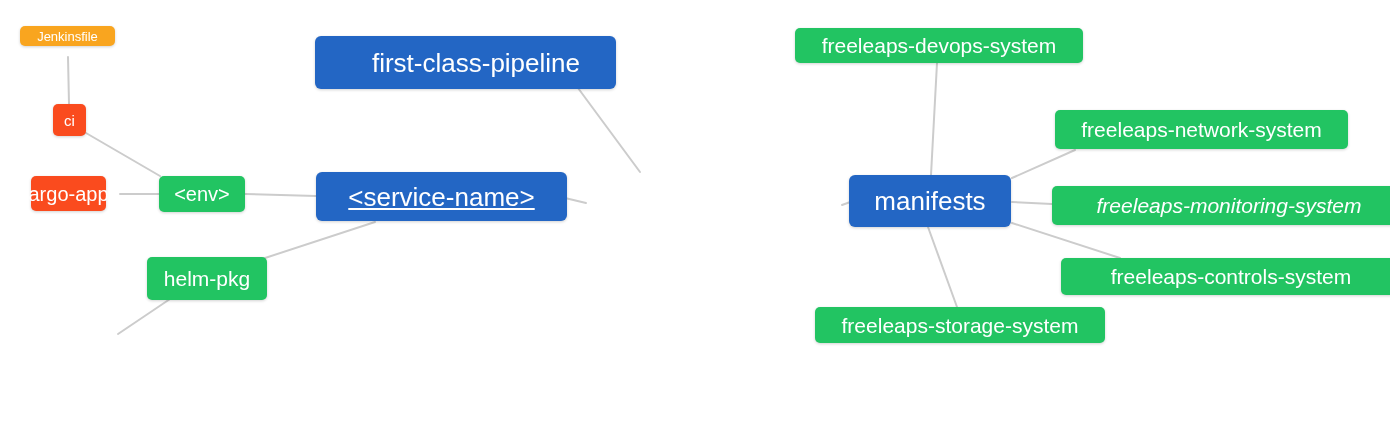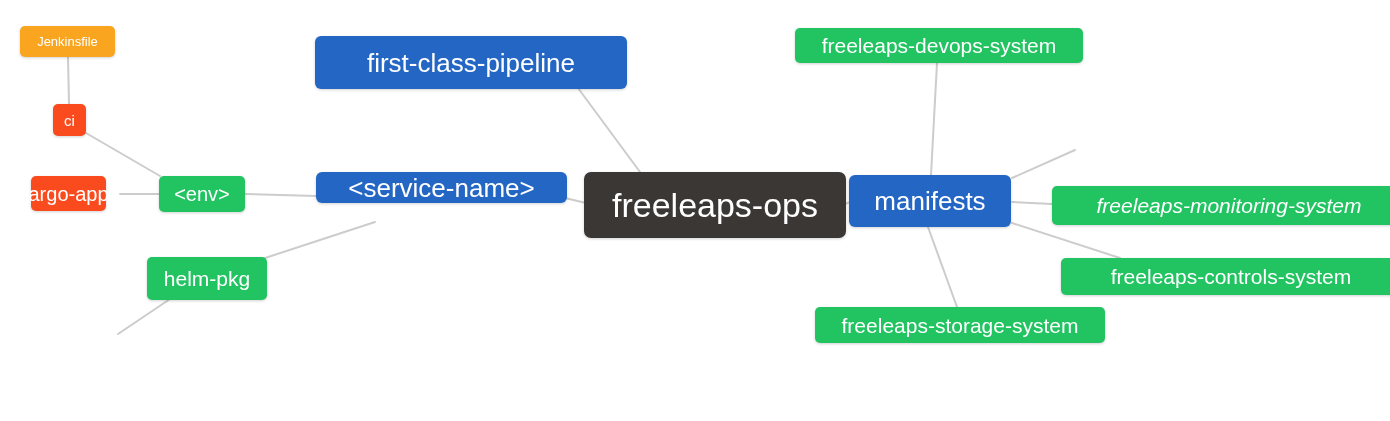--- a/index.html
+++ b/index.html
@@ -62,27 +62,27 @@
     <line class="edge" x1="565" y1="198" x2="586" y2="203"></line>
     <line class="edge" x1="578" y1="88" x2="640" y2="172"></line>
     <line class="edge" x1="842" y1="205" x2="853" y2="201"></line>
     <line class="edge" x1="937" y1="63" x2="931" y2="175"></line>
     <line class="edge" x1="1012" y1="178" x2="1075" y2="150"></line>
     <line class="edge" x1="1012" y1="202" x2="1052" y2="204"></line>
     <line class="edge" x1="1012" y1="223" x2="1120" y2="258"></line>
     <line class="edge" x1="928" y1="227" x2="957" y2="307"></line>
   </svg>
 
-  <div class="node c-orange" style="left:20px;   top:26px;  width:95px;  height:31px; font-size:13px;">Jenkinsfile</div>
+  <div class="node c-orange" style="left:20px;   top:26px;  width:95px;  height:20px; font-size:13px;">Jenkinsfile</div>
   <div class="node c-red" style="left:53px;   top:104px; width:33px;  height:32px; font-size:15px;">ci</div>
   <div class="node c-red" style="left:31px;   top:176px; width:75px;  height:35px; font-size:20px;">argo-app</div>
   <div class="node c-green" style="left:159px;  top:176px; width:86px;  height:36px; font-size:20px;">&lt;env&gt;</div>
-  <div class="node c-blue" style="left:315px;  top:36px;  width:312px; height:53px; font-size:26px;">first-class-pipeline</div>
-  <div class="node c-blue" style="left:316px;  top:172px; width:251px; height:31px; font-size:26px;">&lt;service-name&gt;</div>
-  <div class="node c-dark" style="left:584px;  top:172px; width:262px; height:66px; font-size:34px;">freeleaps-ops</div>
+  <div class="node c-blue" style="left:315px;  top:36px;  width:280px; height:53px; font-size:26px;padding-left:21px;">first-class-pipeline</div>
+  <div class="node c-blue" style="left:316px;  top:172px; width:251px; height:49px; font-size:26px;text-decoration:underline;">&lt;service-name&gt;</div>
   <div class="node c-blue" style="left:849px;  top:175px; width:162px; height:52px; font-size:26px;">manifests</div>
   <div class="node c-green" style="left:795px;  top:28px;  width:288px; height:35px; font-size:21px;">freeleaps-devops-system</div>
+  <div class="node c-green" style="left:1055px; top:110px; width:293px; height:39px; font-size:21px;">freeleaps-network-system</div>
   <div class="node c-green" style="left:1052px; top:186px; width:354px; height:39px; font-size:21px;font-style:italic;">freeleaps-monitoring-system</div>
   <div class="node c-green" style="left:1061px; top:258px; width:340px; height:37px; font-size:21px;">freeleaps-controls-system</div>
   <div class="node c-green" style="left:815px;  top:307px; width:290px; height:36px; font-size:21px;">freeleaps-storage-system</div>
   <div class="node c-green" style="left:147px;  top:257px; width:120px; height:43px; font-size:21px;">helm-pkg</div>
 
 </div>
 
 </body></html>

